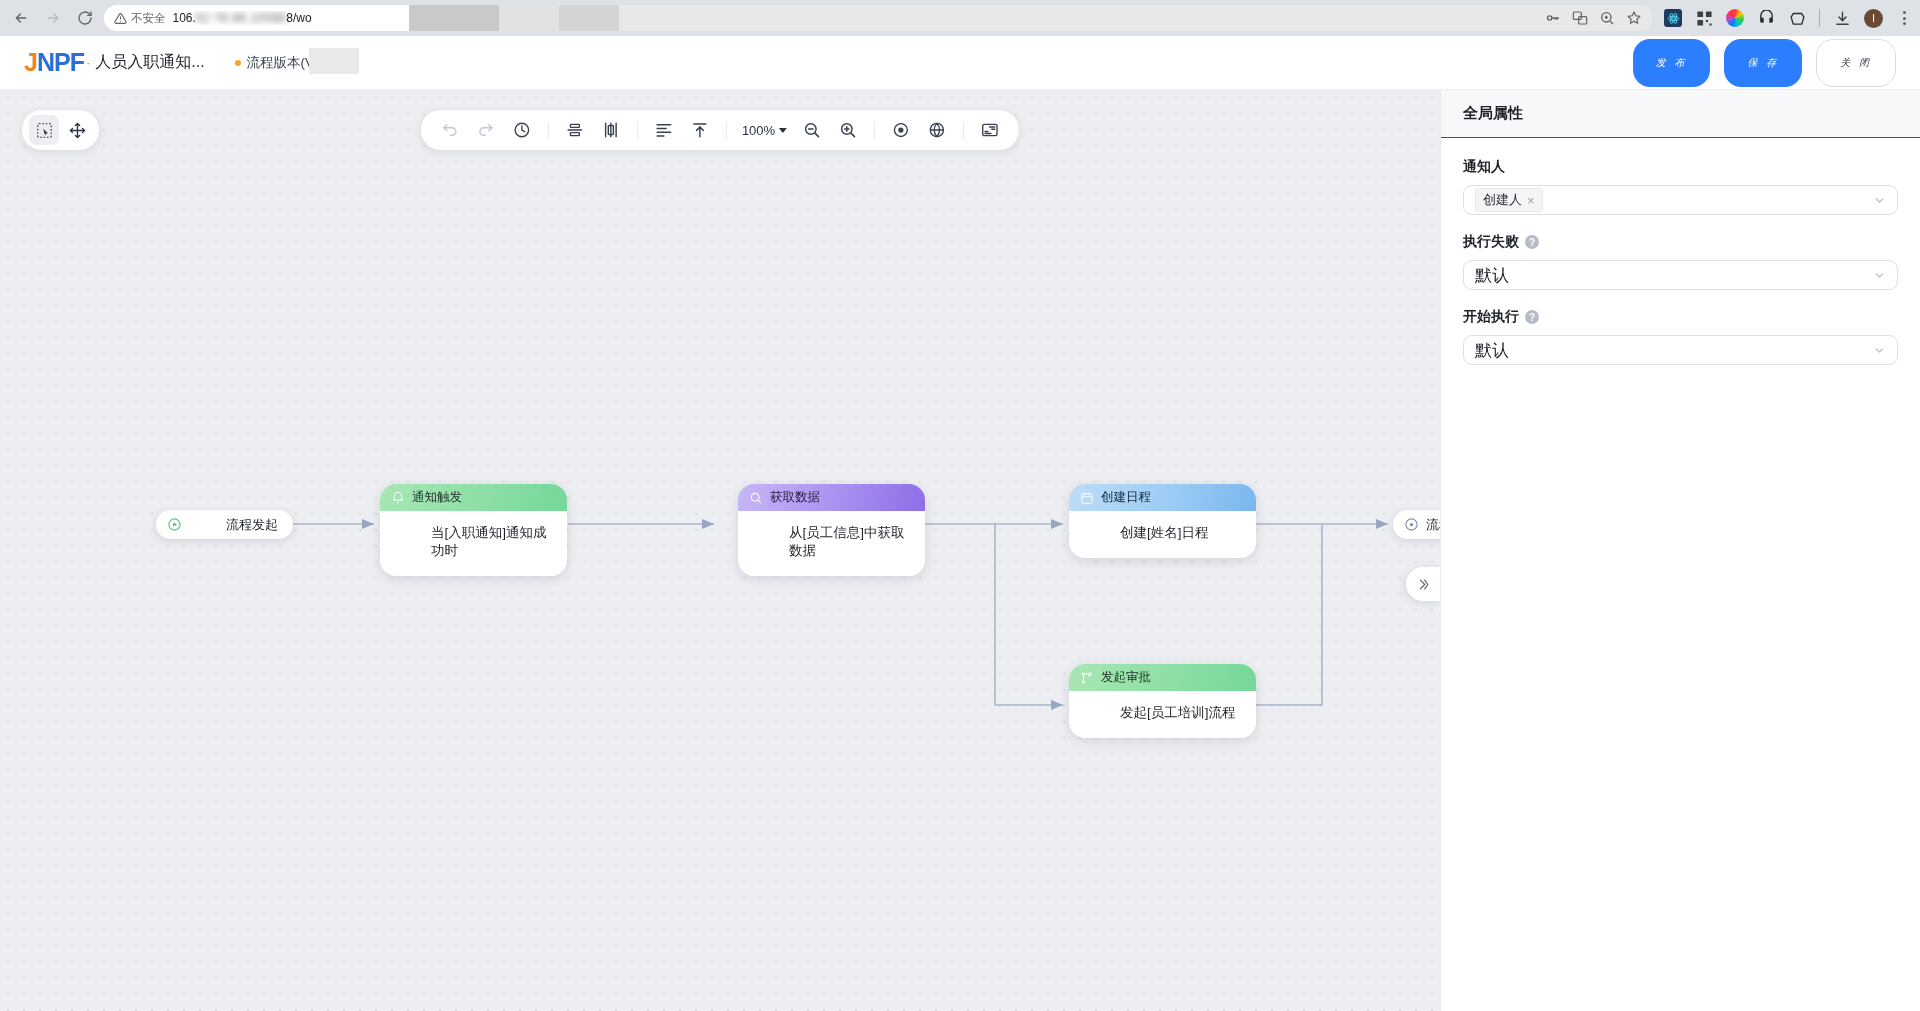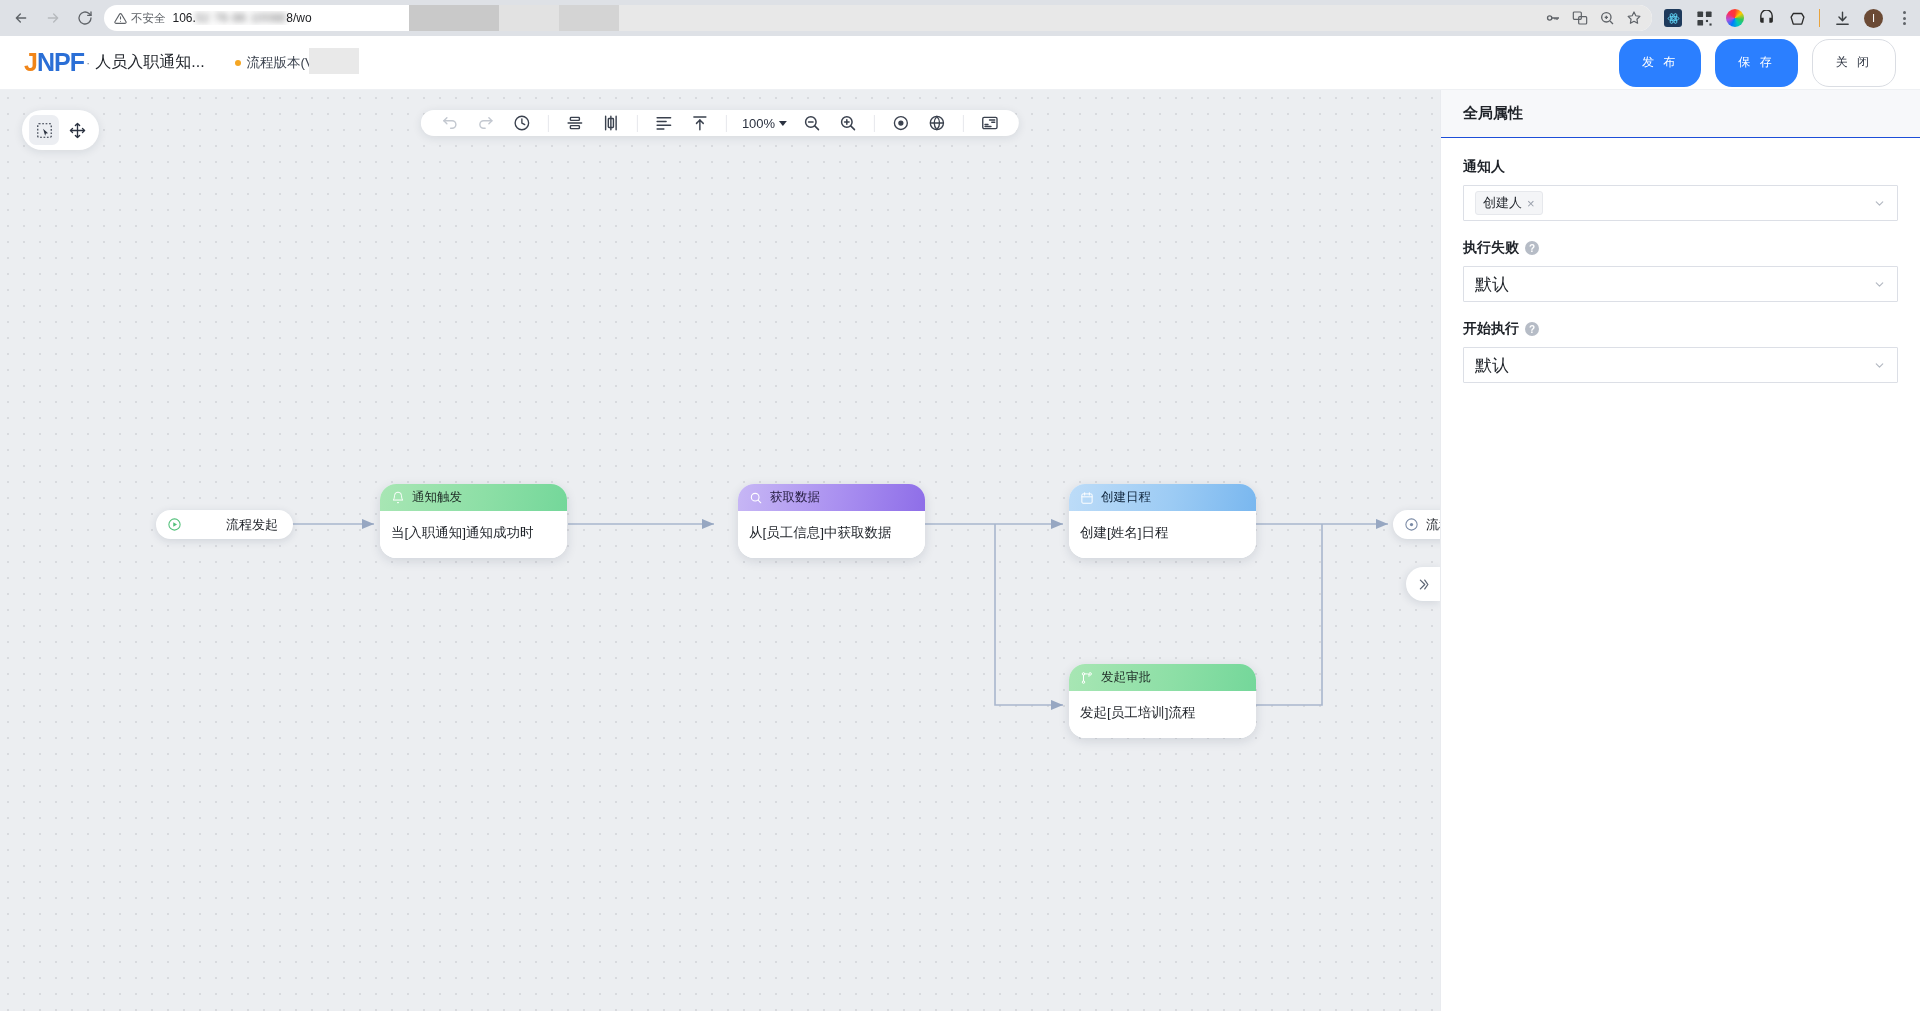--- a/index.html
+++ b/index.html
@@ -67,22 +67,22 @@
   #doc-title { font-size: 16px; color: #1f2329; margin-left: 2px; }
   #version-chip {
     display: flex; align-items: center; gap: 6px; margin-left: 30px;
     font-size: 13.5px; color: #3d4450; position: relative;
   }
   #version-chip .vdot { width:6px; height:6px; border-radius:50%; background:#f5a623; display:block; }
   #version-mask { position:absolute; left:74px; top:-6px; width:50px; height:26px; background:#e9e9e9; }
   #header-actions { margin-left: auto; display: flex; align-items: center; gap: 14px; }
   .hbtn {
     height: 48px; padding: 0 23px; border-radius: 17px; border: none;
-    font-size: 12px; letter-spacing: 3px; cursor: pointer;
-    font-family: inherit; display:flex; align-items:center; justify-content:center;
+    font-size: 10px; letter-spacing: 3px; cursor: pointer;
+    font-family: inherit; display:flex; align-items:center; justify-content:center;font-style:italic;
   }
   .hbtn.primary { background: #2b7fff; color: #fff; }
   .hbtn.ghost { background: #fff; color: #2c3340; border: 1px solid #dadde3; }
 
   
   #main { display: flex; height: calc(1011px - 36px - 54px); position: relative; }
 
   
   #canvas {
     flex: 1; position: relative; background-color: #eceef1;
@@ -100,21 +100,21 @@
   .tool-btn {
     width: 30px; height: 30px; border-radius: 7px; cursor: pointer;
     display: flex; align-items: center; justify-content: center; color: #2b3240;
   }
   .tool-btn.active { background: #eceef2; }
   .tool-btn svg { width: 17px; height: 17px; }
 
   
   #canvas-toolbar {
     position: absolute; left: 50%; transform: translateX(-50%); top: 20px;
-    height: 26px; background: #fff; border-radius: 20px;
+    height: 40px; background: #fff; border-radius: 20px;
     display: flex; align-items: center; padding: 0 12px; gap: 2px;
     box-shadow: 0 2px 10px rgba(22,35,60,.10); z-index: 6;
   }
   .tb-btn {
     width: 34px; height: 30px; display: flex; align-items: center;
     justify-content: center; color: #3a414e; cursor: pointer; border-radius: 6px;
   }
   .tb-btn.disabled { color: #c3c8d0; cursor: default; }
   .tb-btn svg { width: 18px; height: 18px; }
   .tb-div { width: 1px; height: 17px; background: #e6e8ec; margin: 0 7px; }
@@ -138,21 +138,21 @@
   .node-head {
     height: 27px; display: flex; align-items: center; gap: 7px;
     padding: 0 11px; font-size: 12.5px; color: #1f2d27; font-weight: 500;
   }
   .node-head svg { width: 14px; height: 14px; flex: none; }
   .node-head.green  { background: linear-gradient(100deg,#a8e6b4 0%,#8ddfa6 55%,#74d79a 100%); }
   .node-head.purple { background: linear-gradient(100deg,#c7b7f5 0%,#a98ff0 55%,#8e6ee8 100%); color:#221a3d; }
   .node-head.blue   { background: linear-gradient(100deg,#bddcf8 0%,#9ccbf4 55%,#79b7ef 100%); color:#10263d; }
   .node-body {
     padding: 13px 11px 16px; font-size: 13.5px; color: #1f2329;
-    line-height: 1.35; background: #fff;
+    line-height: 1.35; background: #fff; margin-left: 40px;
   }
 
   .pill-node {
     position: absolute; height: 29px; background: #fff; border-radius: 15px;
     display: flex; align-items: center; gap: 7px; padding: 0 15px 0 11px;
     font-size: 13px; color: #1f2329; box-shadow: 0 2px 9px rgba(26,40,70,.13);
     cursor: pointer; white-space: nowrap;
   }
   .pill-node svg { width: 15px; height: 15px; flex: none; }
 
@@ -181,21 +181,21 @@
   .field-label {
     font-size: 14px; font-weight: 700; color: #1f2329;
     margin-bottom: 9px; display: flex; align-items: center; gap: 6px;
   }
   .help-ico {
     width: 14px; height: 14px; border-radius: 50%; background: #b6bcc6;
     color: #fff; font-size: 10px; display: flex; align-items: center;
     justify-content: center; cursor: pointer; font-weight: 700;
   }
   .select-box {
-    height: 36px; border: 1px solid #dcdfe6; border-radius: 1px;
+    height: 30px; border: 1px solid #dcdfe6; border-radius: 9px;
     display: flex; align-items: center; padding: 0 11px; cursor: pointer;
     background: #fff; position: relative;
   }
   .select-box .sel-val { font-size: 17px; color: #1f2329; }
   .select-box .sel-caret {
     margin-left: auto; color: #b4b9c2; display: flex; align-items: center;
   }
   .select-box .sel-caret svg { width: 13px; height: 13px; }
   .tag {
     display: inline-flex; align-items: center; gap: 5px; height: 24px;

